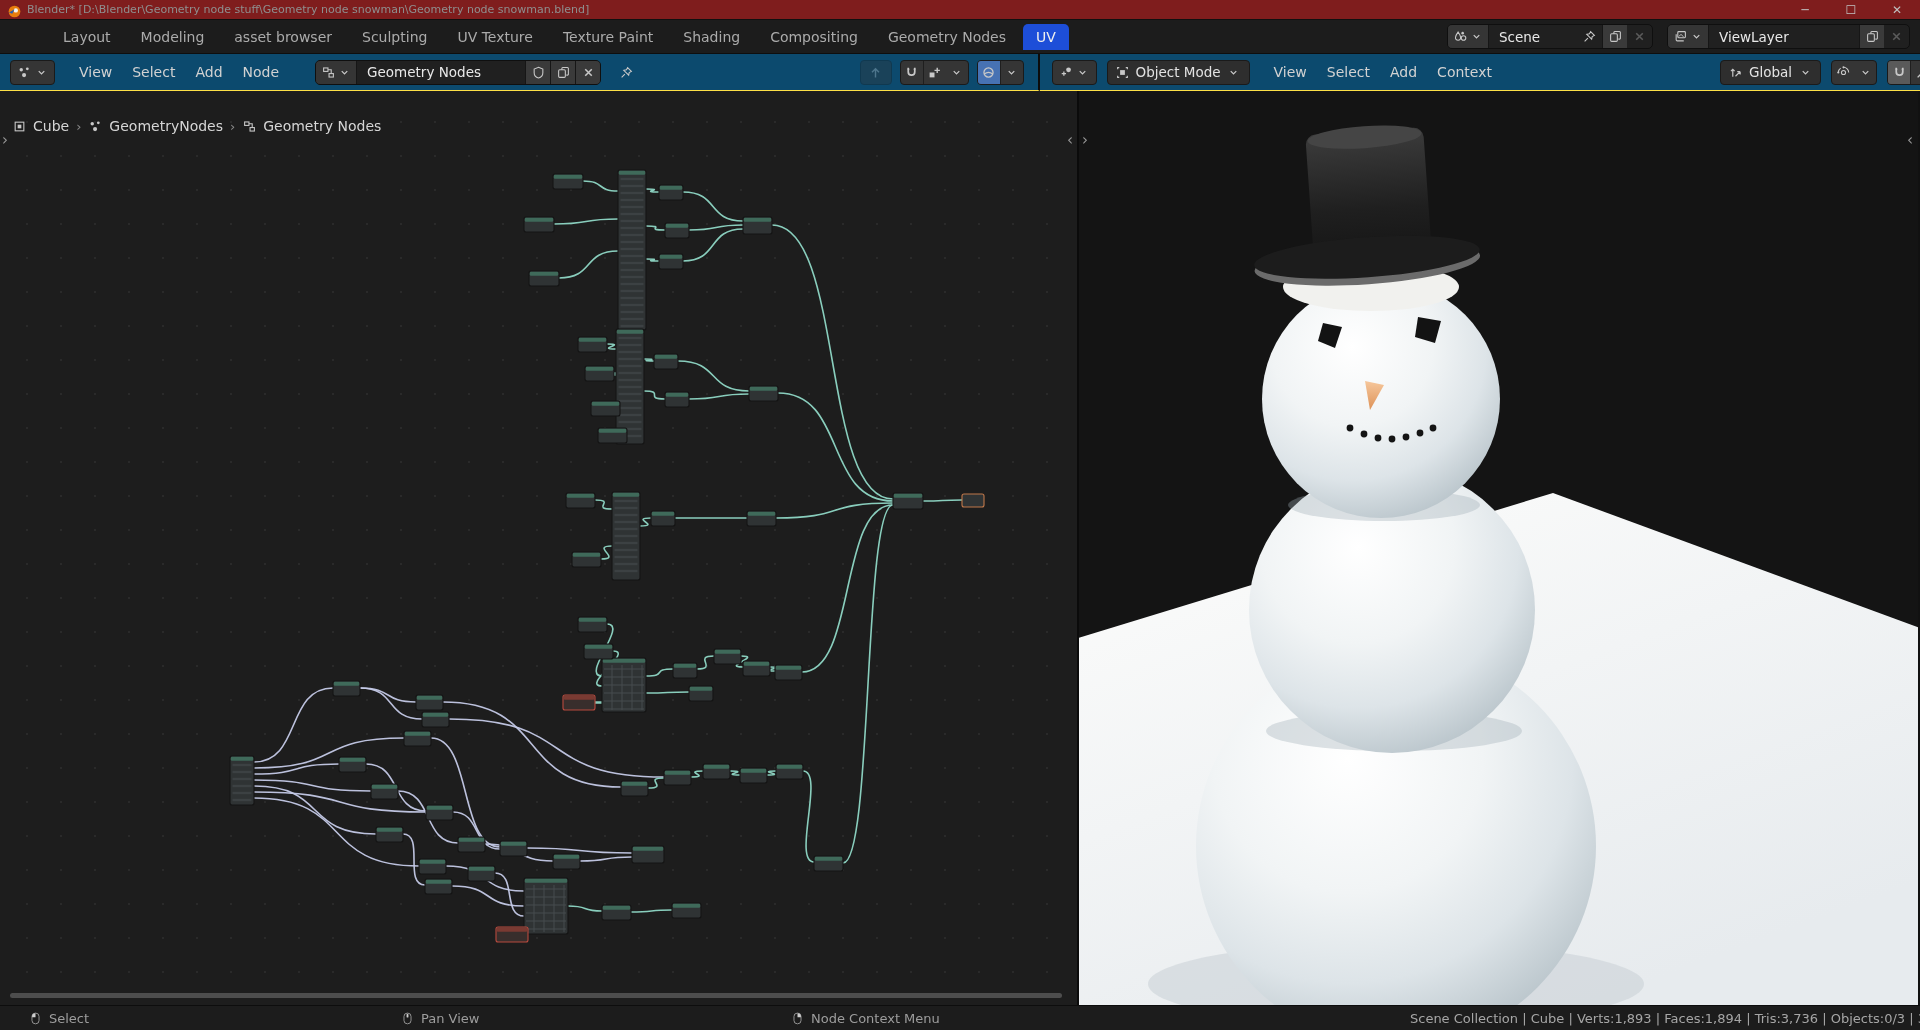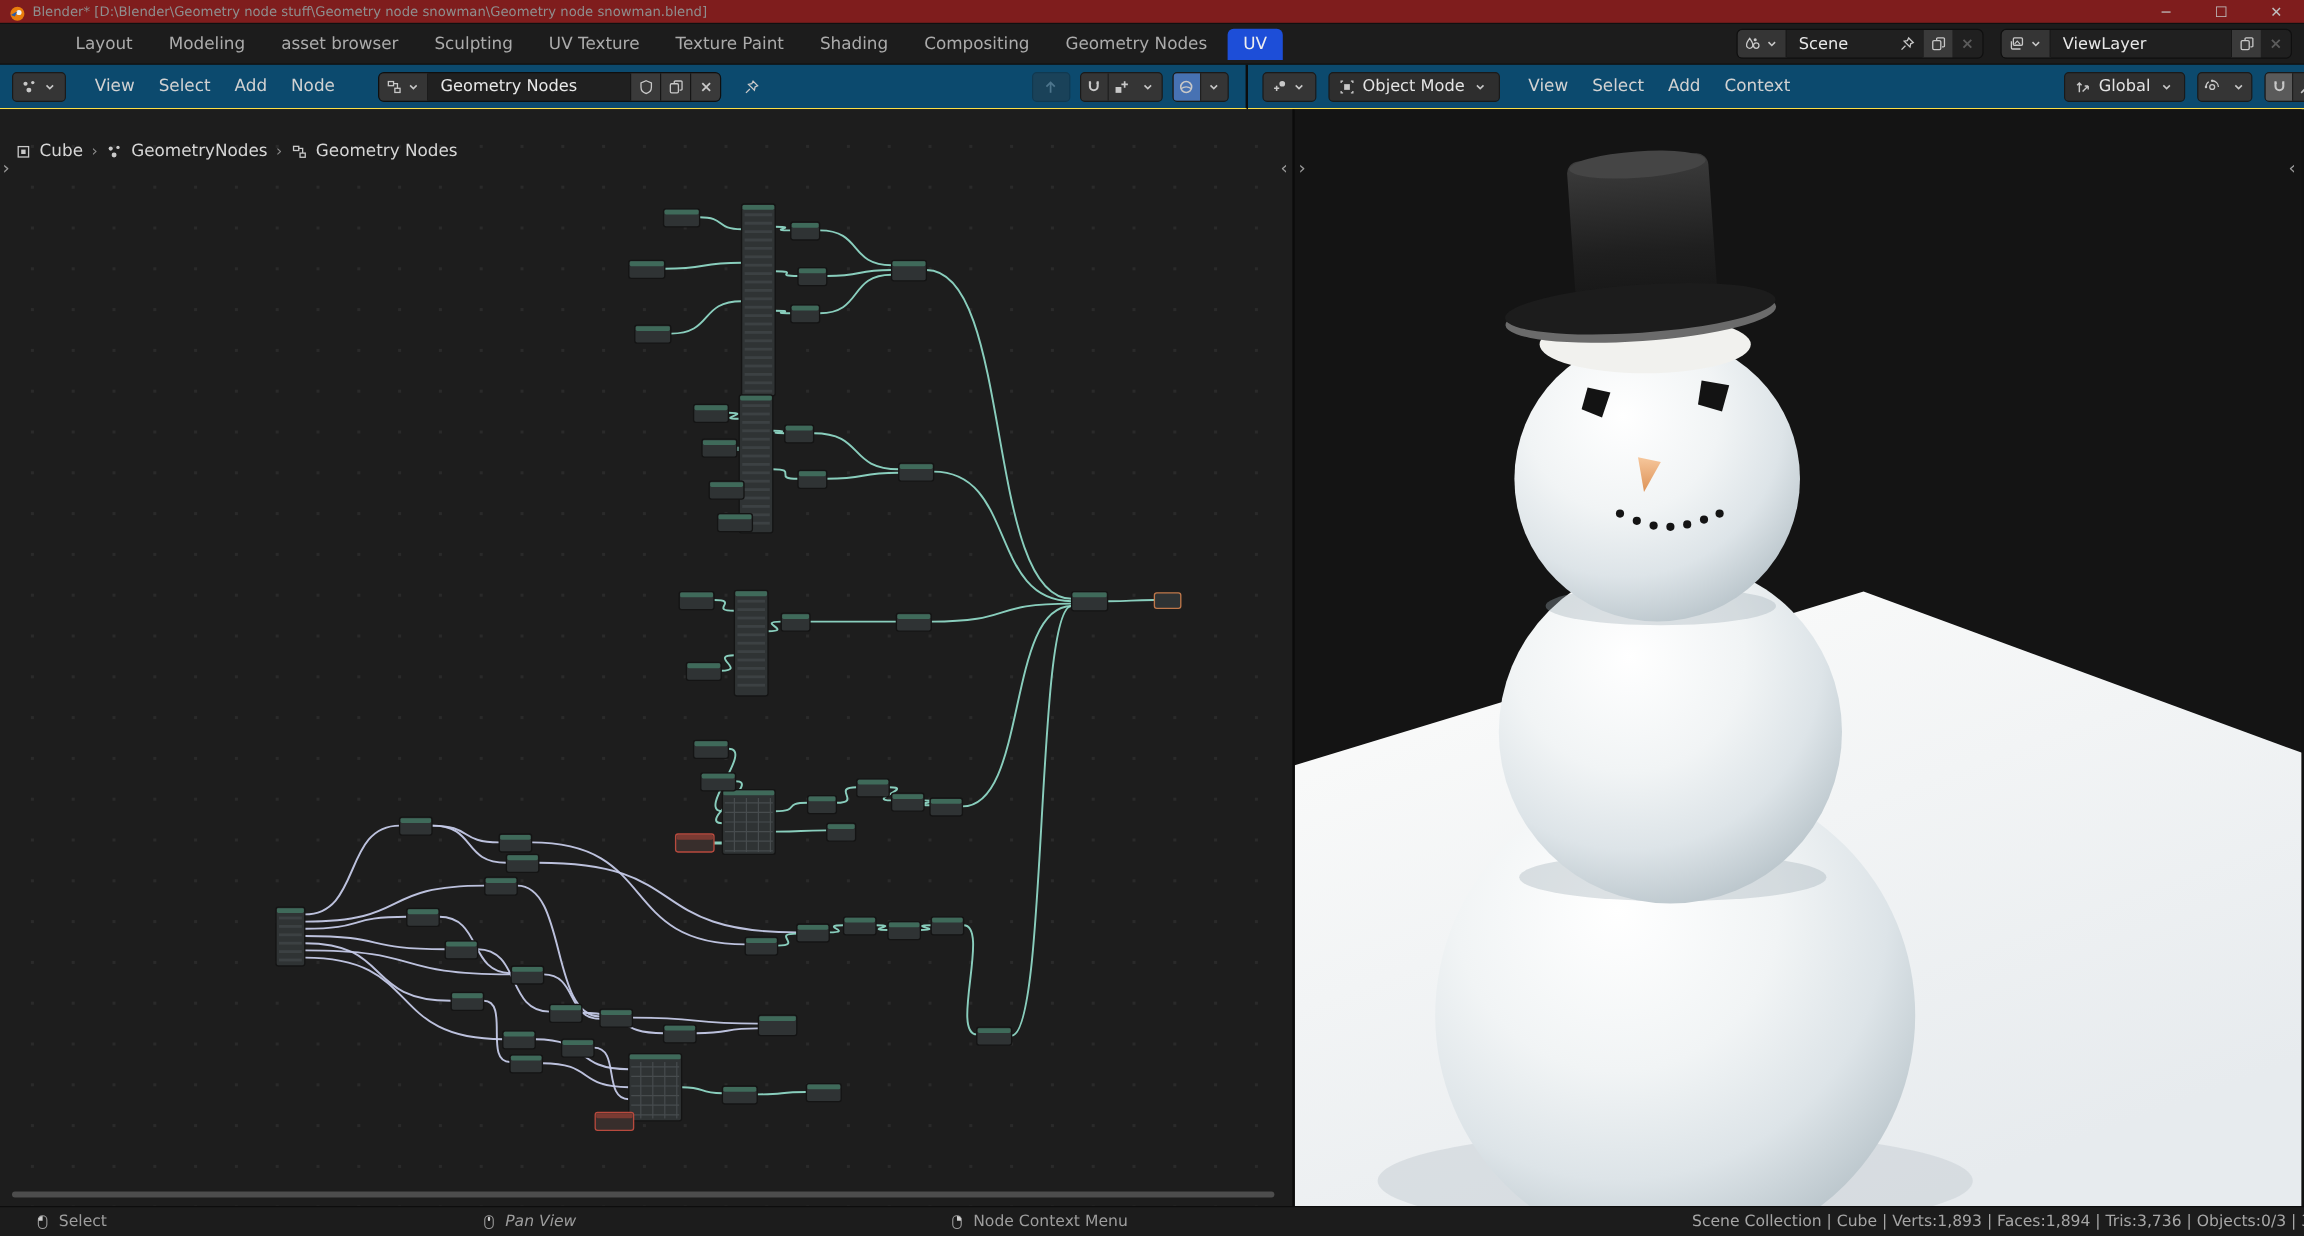--- a/index.html
+++ b/index.html
@@ -722,21 +722,21 @@
 <div class="statusbar">
   <div class="stitem" style="left:28px;">
     <span class="icon">
         <svg viewBox="0 0 12 14">
           <rect x="2.2" y="1.2" width="7.6" height="11.5" rx="3.6" fill="none" stroke="#9a9a9a"></rect>
           <path d="M2.4 3.4 Q3.3 1.4 6 1.4 L6 5.6 L2.3 5.6 Z" fill="#cfcfcf"></path>
         </svg>
       </span>
     <span>Select</span>
   </div>
-  <div class="stitem" style="left:400px;font-style:italic;">
+  <div class="stitem" style="left:400px;">
     <span class="icon">
         <svg viewBox="0 0 12 14">
           <rect x="2.2" y="1.2" width="7.6" height="11.5" rx="3.6" fill="none" stroke="#9a9a9a"></rect>
           <rect x="5" y="2" width="2" height="4" rx="1" fill="#cfcfcf"></rect>
         </svg>
       </span>
     <span>Pan View</span>
   </div>
   <div class="stitem" style="left:790px;">
     <span class="icon">

